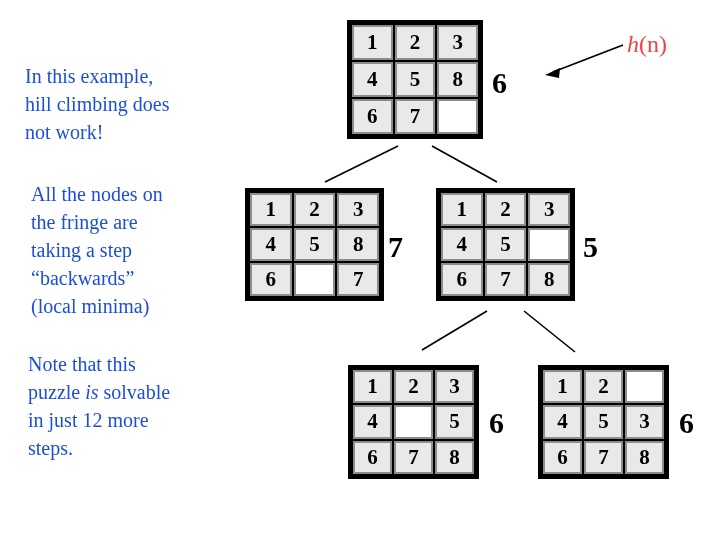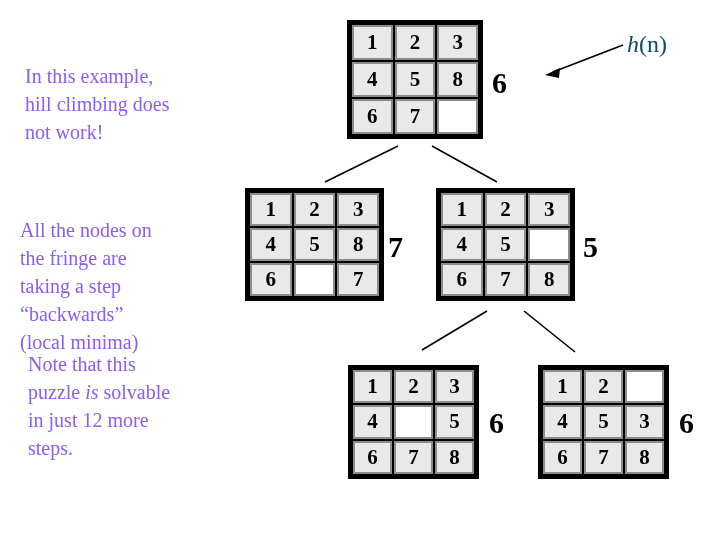--- a/index.html
+++ b/index.html
@@ -15,25 +15,25 @@
     font-family: "Liberation Serif", "DejaVu Serif", serif;
     color: #000000;
   }
 
   
   .text-block {
     position: absolute;
     font-family: "Liberation Serif", "DejaVu Serif", serif;
     font-size: 20px;
     line-height: 28px;
-    color: #8b5cf6;
+    color: #1d4ed8;
     white-space: pre-line;
   }
   #text-block-1 { left: 25px; top: 62px;  width: 205px; }
-  #text-block-2 { left: 20px; top: 180px; width: 205px; margin-top: 36px; }
+  #text-block-2 { left: 31px; top: 180px; width: 205px; }
   #text-block-3 { left: 28px; top: 350px; width: 205px; }
   .text-block em { font-style: italic; }
 
   
   .board {
     position: absolute;
     background: #000000;
     border: 5px solid #000000;
     box-sizing: border-box;
     display: grid;
@@ -82,21 +82,21 @@
   #hval-bottomright { left: 679px; top: 408px; }
 
   
   #hn-label {
     position: absolute;
     left: 627px;
     top: 32px;
     font-family: "Liberation Serif", "DejaVu Serif", serif;
     font-size: 24px;
     line-height: 1;
-    color: #0c4a6e;
+    color: #ef4444;
     white-space: nowrap;
   }
   #hn-label .it { font-style: italic; }
 
   
   #connectors {
     position: absolute;
     left: 0;
     top: 0;
     width: 720px;

